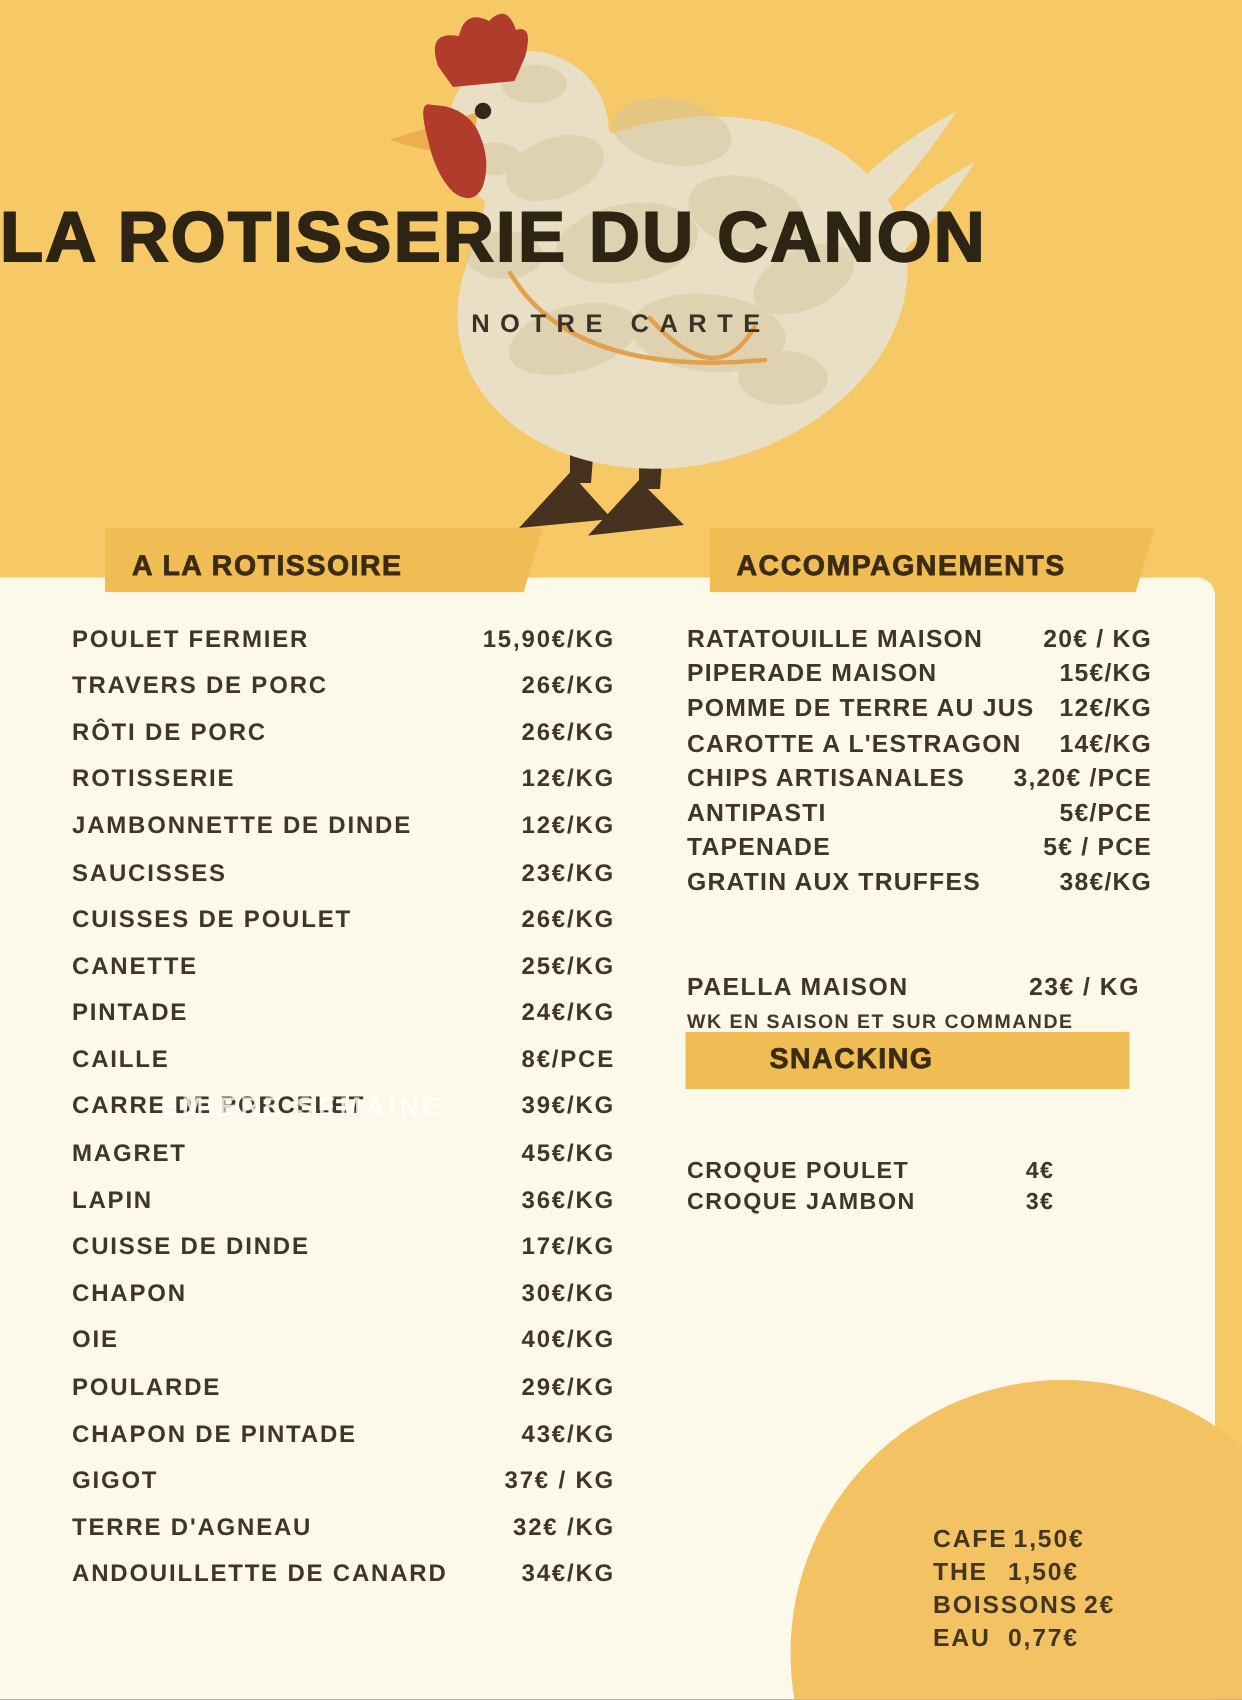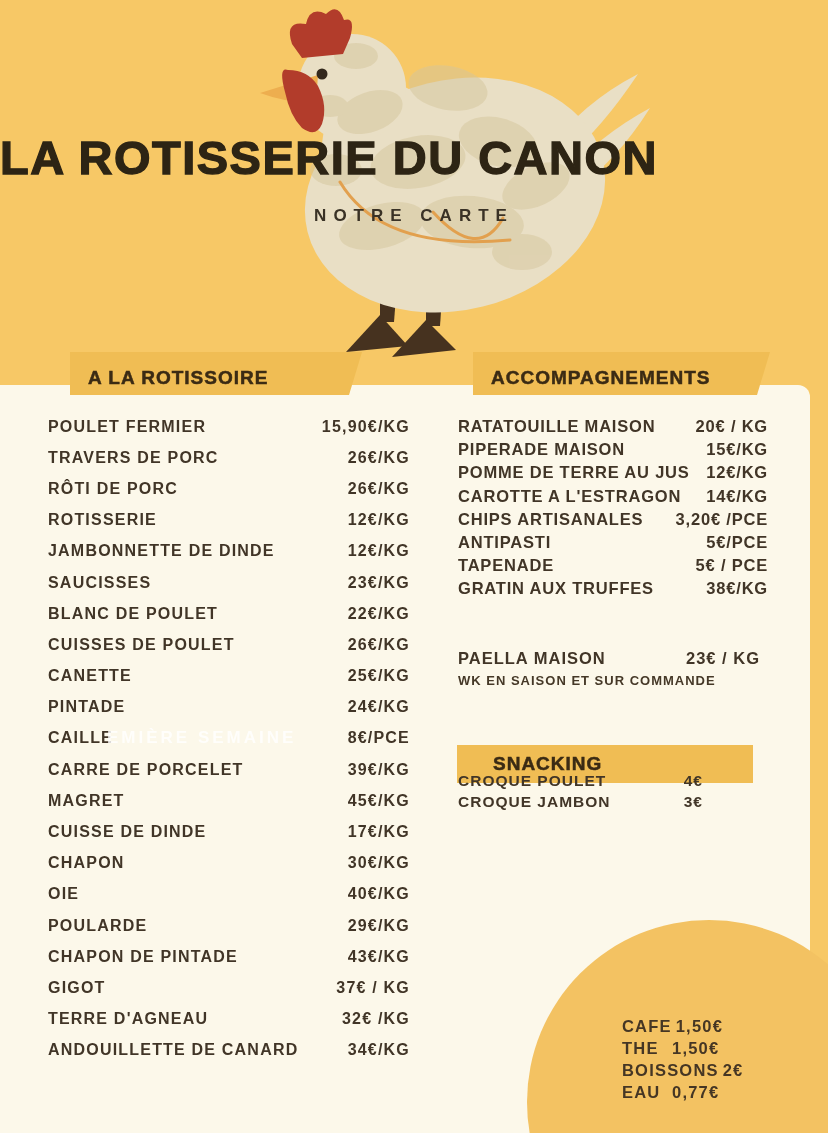--- a/index.html
+++ b/index.html
@@ -56,23 +56,23 @@
   .item-price{ margin-left:8px; }
   
   .paella{ position:absolute; left:458px; top:647px; width:302px; }
   .paella .row{ height:22px; font-size:16.5px; letter-spacing:1px; }
   .paella-note{
     margin-top:4px; font-size:13px; font-weight:bold; letter-spacing:1px;
     white-space:nowrap; color:#453827;
   }
   
   .banner-snacking{
-    position:absolute; left:457px; top:745px; width:296px; height:38px;
+    position:absolute; left:457px; top:688px; width:296px; height:38px;
     background:var(--yellow_banner,#F0BD54);
-    display:flex; align-items:center; padding-left:36px;
+    display:flex; align-items:center; padding-left:56px;
   }
   
   .snack-col{ position:absolute; left:458px; top:770px; width:245px;text-align:center; }
   .snack-col .row{ height:21px; font-size:15.5px; letter-spacing:1px; }
   
   .watermark{
     position:absolute; left:107px; top:728px;
     font-size:17px; font-weight:bold; letter-spacing:3px;
     color:rgba(255,255,255,0.82); white-space:nowrap;
   }
@@ -175,24 +175,20 @@
       <div class="row">
         <span class="item-name">JAMBONNETTE DE DINDE</span>
         <span class="item-price">12€/KG</span>
       </div>
 
       <div class="row">
         <span class="item-name">SAUCISSES</span>
         <span class="item-price">23€/KG</span>
       </div>
 
-      <div class="row">
-        <span class="item-name">BLANC DE POULET</span>
-        <span class="item-price">22€/KG</span>
-      </div>
 
       <div class="row">
         <span class="item-name">CUISSES DE POULET</span>
         <span class="item-price">26€/KG</span>
       </div>
 
       <div class="row">
         <span class="item-name">CANETTE</span>
         <span class="item-price">25€/KG</span>
       </div>
@@ -210,20 +206,24 @@
       <div class="row">
         <span class="item-name">CARRE DE PORCELET</span>
         <span class="item-price">39€/KG</span>
       </div>
 
       <div class="row">
         <span class="item-name">MAGRET</span>
         <span class="item-price">45€/KG</span>
       </div>
 
+      <div class="row">
+        <span class="item-name">LAPIN</span>
+        <span class="item-price">36€/KG</span>
+      </div>
 
       <div class="row">
         <span class="item-name">CUISSE DE DINDE</span>
         <span class="item-price">17€/KG</span>
       </div>
 
       <div class="row">
         <span class="item-name">CHAPON</span>
         <span class="item-price">30€/KG</span>
       </div>

